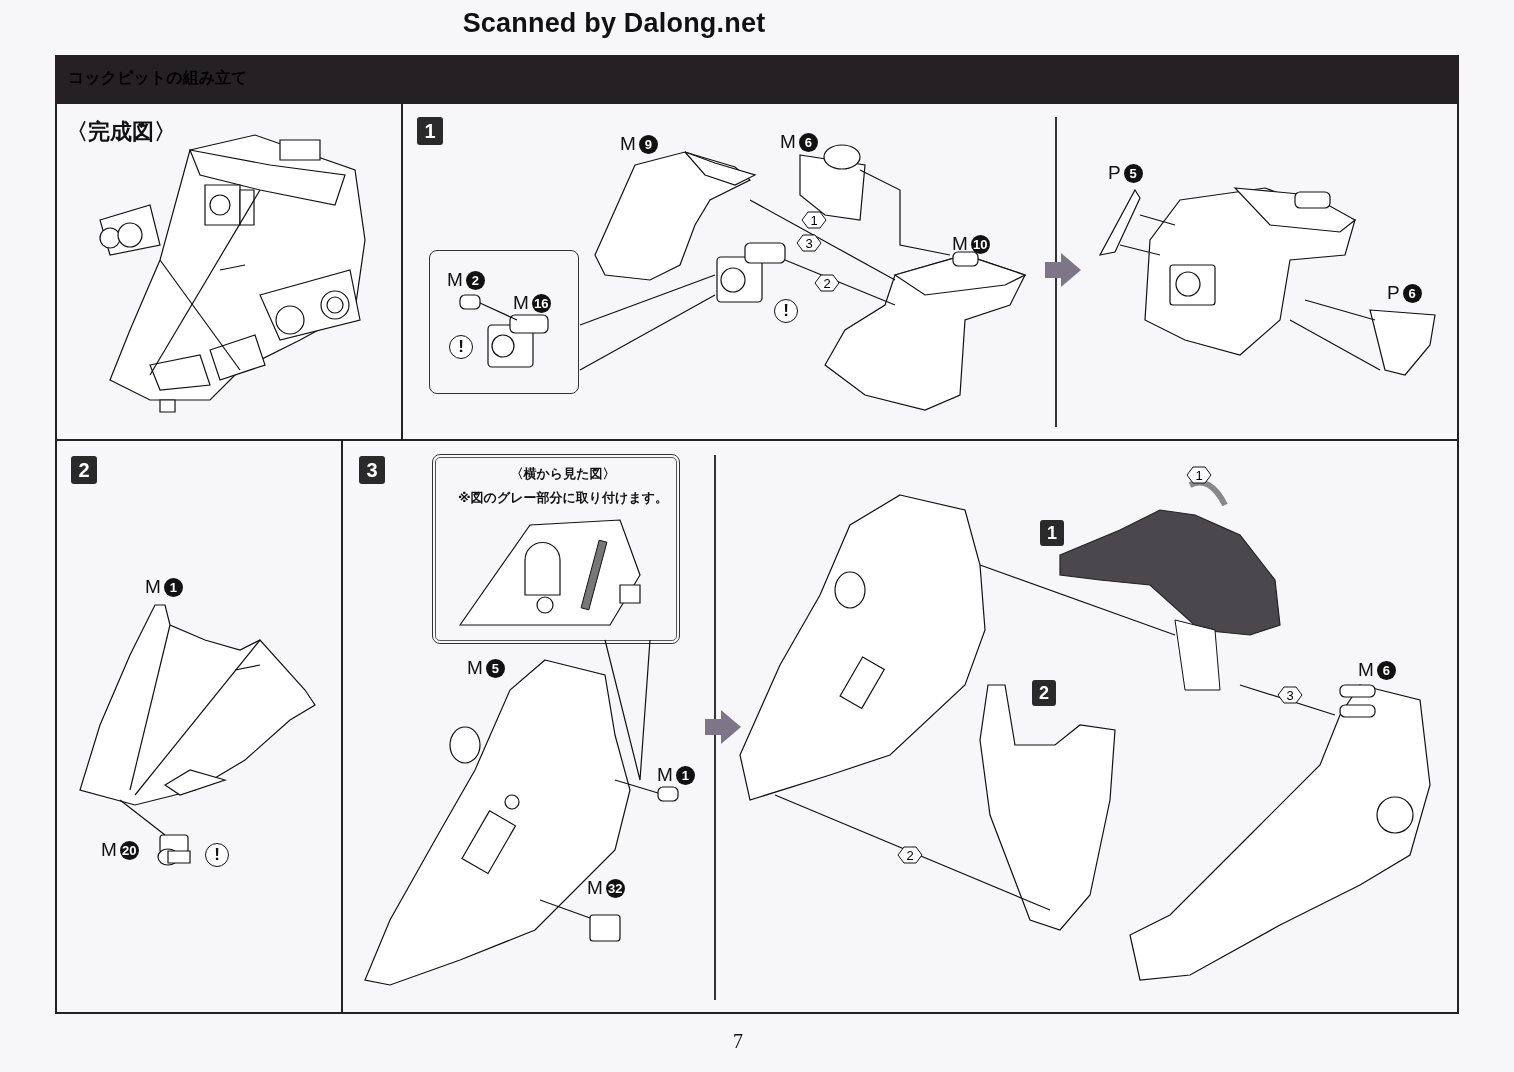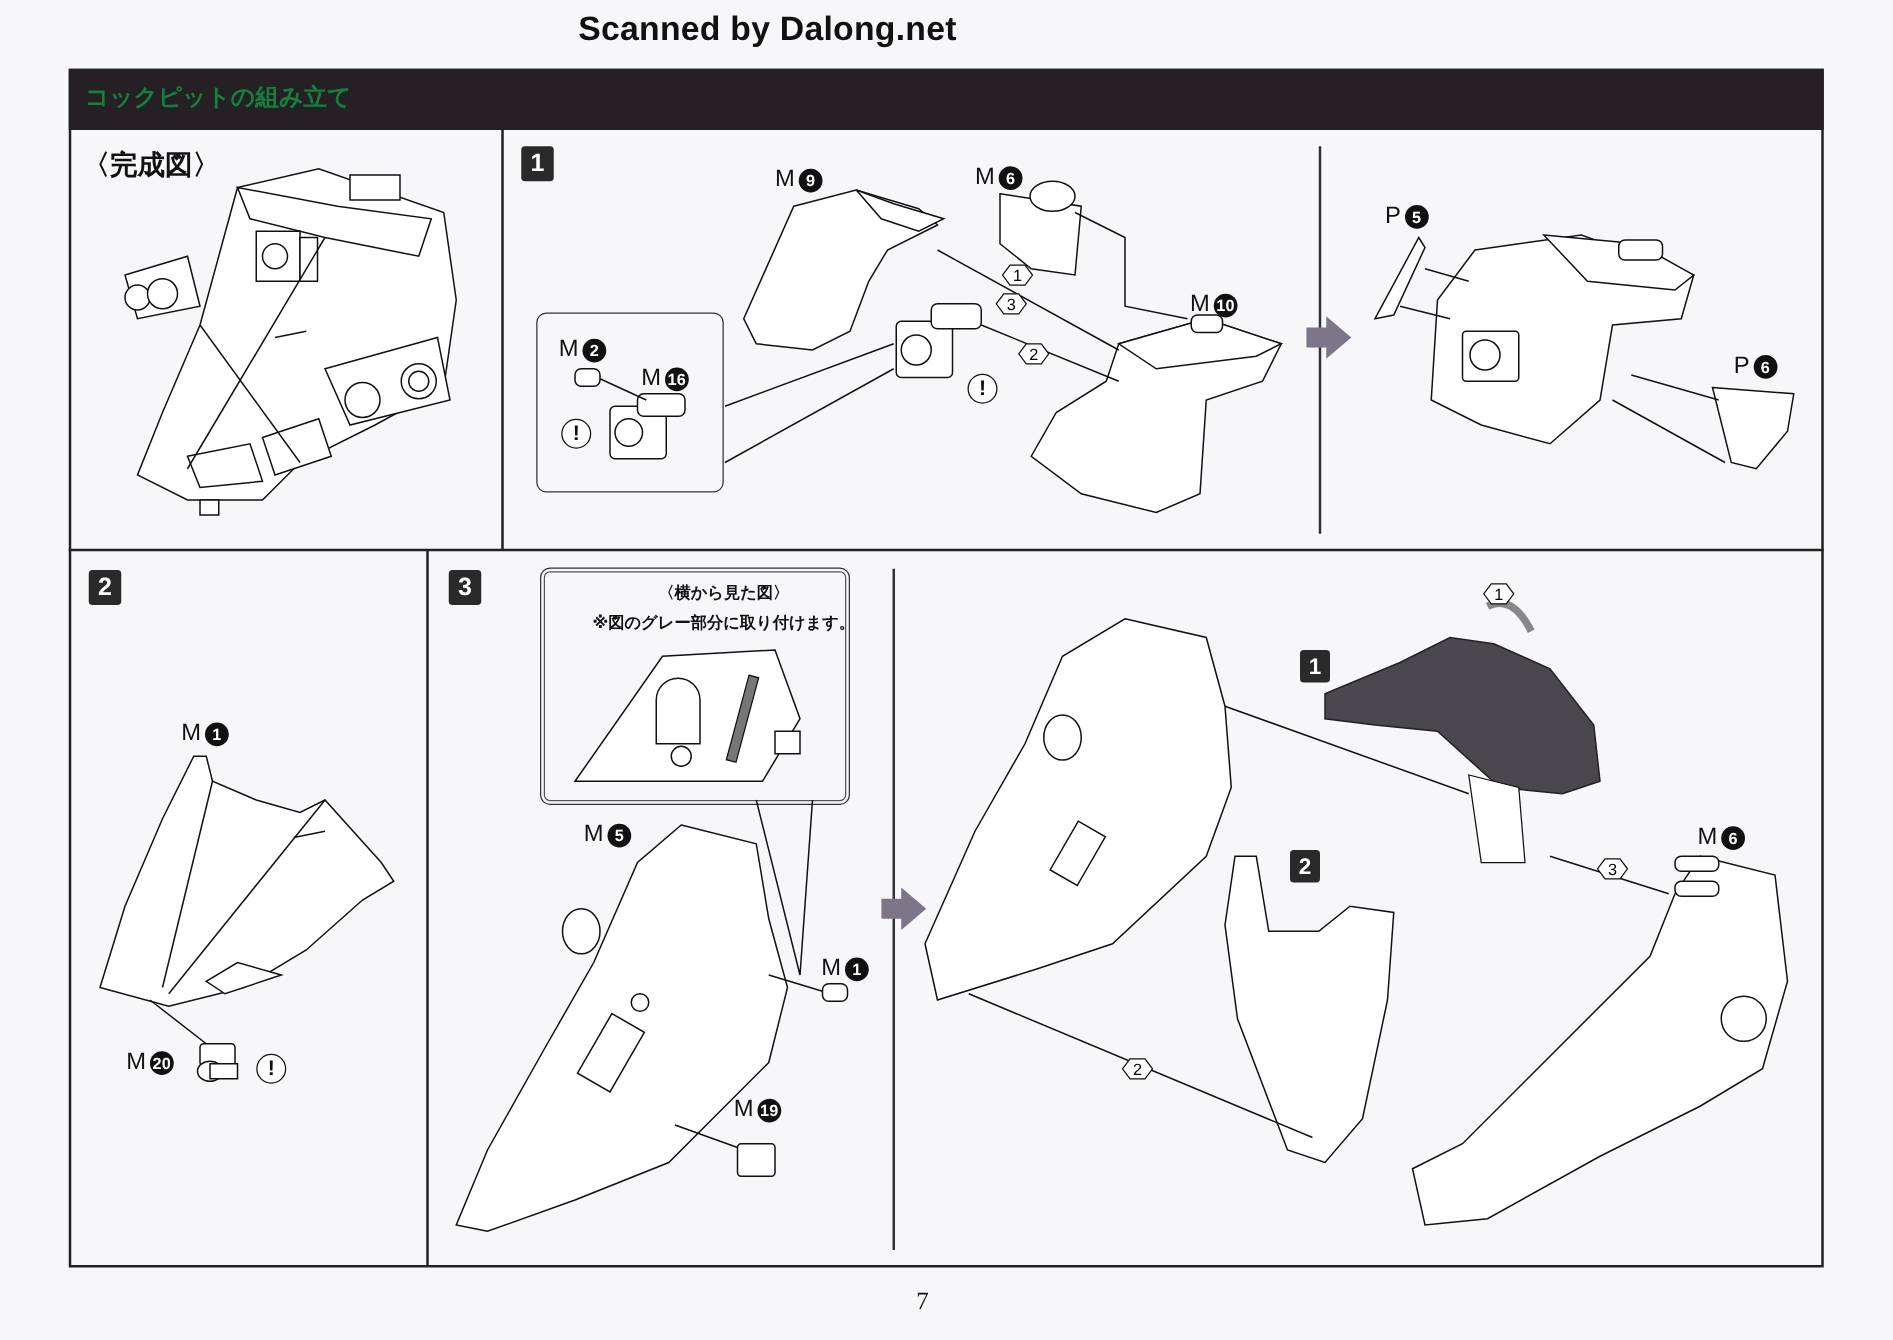--- a/index.html
+++ b/index.html
@@ -1,31 +1,31 @@
 <!DOCTYPE html>
 <html><head>
 <meta charset="utf-8">
 <style>
   html, body { margin:0; padding:0; }
   body { width:1514px; height:1072px; background:#f7f7f9; position:relative; overflow:hidden; font-family:"DejaVu Sans", sans-serif; color:#111; }
   .abs { position:absolute; }
   .watermark { left:0; width:1228px; top:8px; text-align:center; font-family:"Liberation Sans", sans-serif; font-weight:bold; font-size:27px; color:#111; letter-spacing:0.2px; }
   .frame { left:55px; top:55px; width:1400px; height:955px; border:2px solid #222; box-sizing:content-box; }
   .header { left:55px; top:55px; width:1404px; height:49px; background:#242024; }
-  .header-title { left:68px; top:62px; font-size:19px; font-weight:bold; color:#15803d; line-height:32px; }
+  .header-title { left:68px; top:62px; font-size:16px; font-weight:bold; color:#000000; line-height:32px; }
   .hline { background:#222; height:2px; }
   .vline { background:#222; width:2px; }
   .thinv { background:#333; width:1.5px; }
   .step-badge { width:26px; height:28px; background:#2a2a2a; border-radius:3px; color:#fff; font-weight:bold; font-size:20px; text-align:center; line-height:28px; font-family:"Liberation Sans", sans-serif; }
   .label-text { font-size:22px; font-weight:bold; }
   .part-label { font-family:"Liberation Sans", sans-serif; font-size:19px; display:flex; align-items:center; gap:3px; white-space:nowrap; }
   .part-num { display:inline-block; min-width:19px; height:19px; border-radius:50%; background:#111; color:#fff; font-size:13px; font-weight:bold; text-align:center; line-height:19px; padding:0 1px; box-sizing:border-box; }
   .callout { border:1.5px solid #333; border-radius:8px; background:transparent; }
   .note-box { left:432px; top:454px; width:246px; height:188px; border:1.5px solid #333; border-radius:8px; outline:1px solid #555; outline-offset:-4px; }
-  .note-line { left:456px; width:246px; text-align:center; font-size:13px; font-weight:bold; }
+  .note-line { left:440px; width:246px; text-align:center; font-size:13px; font-weight:bold; }
   .arrow-next { width:36px; height:34px; }
   .page-num { left:0; width:1476px; top:1030px; text-align:center; font-family:"Liberation Serif", serif; font-size:20px; }
   svg.drawing { position:absolute; overflow:visible; }
   svg.drawing * { vector-effect:non-scaling-stroke; }
   .excl { width:22px; height:22px; border:1.5px solid #111; border-radius:50%; text-align:center; font-weight:bold; font-size:17px; line-height:22px; background:#fff; font-family:"Liberation Sans", sans-serif; }
   .hexnum { font-family:"Liberation Sans", sans-serif; font-size:13px; }
 </style>
 </head>
 <body>
 
@@ -212,21 +212,21 @@
 <div class="abs part-label" style="left:467px; top:657px;">
   <span>M</span>
   <span class="part-num">5</span>
 </div>
 <div class="abs part-label" style="left:657px; top:764px;">
   <span>M</span>
   <span class="part-num">1</span>
 </div>
 <div class="abs part-label" style="left:587px; top:877px;">
   <span>M</span>
-  <span class="part-num">19</span>
+  <span class="part-num">32</span>
 </div>
 <svg class="drawing" style="left:360px; top:650px;" width="330" height="355" viewBox="0 0 330 355">
   <g fill="#fff" stroke="#111" stroke-width="1.2">
     <polygon points="185,10 245,25 255,85 270,140 255,200 175,280 100,310 30,335 5,330 30,270 75,190 115,120 150,40"></polygon>
     <ellipse cx="105" cy="95" rx="15" ry="18"></ellipse>
     <rect x="115" y="165" width="30" height="55" transform="rotate(30 130 190)"></rect>
     <circle cx="152" cy="152" r="7"></circle>
     <rect x="298" y="137" width="20" height="14" rx="5"></rect>
     <rect x="230" y="265" width="30" height="26" rx="3"></rect>
   </g>

